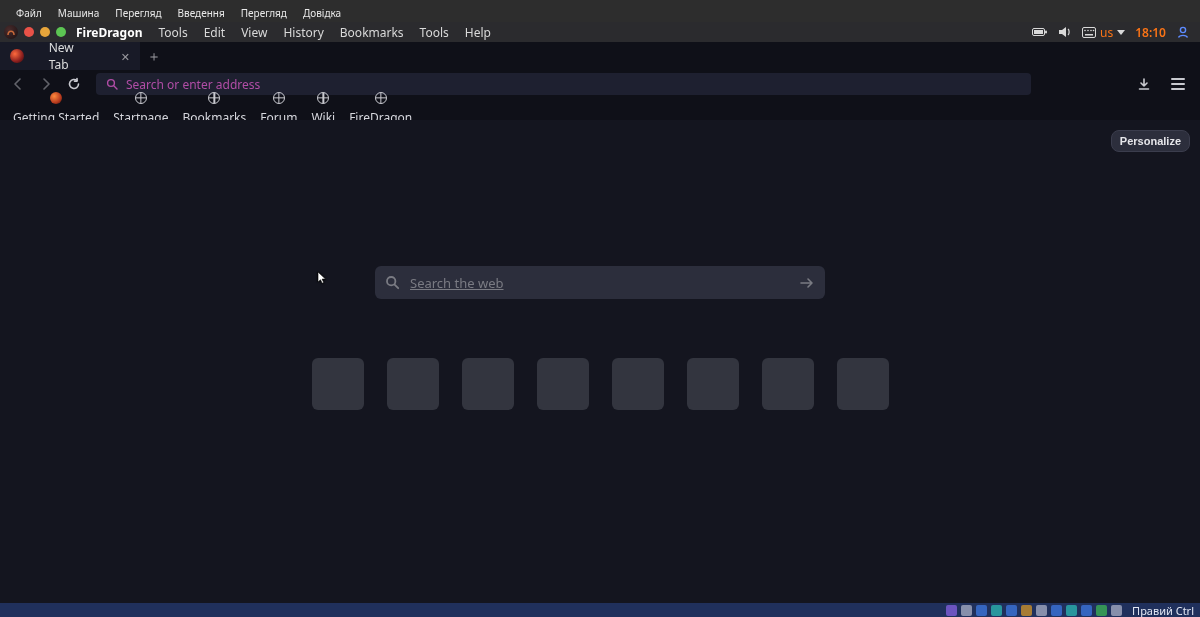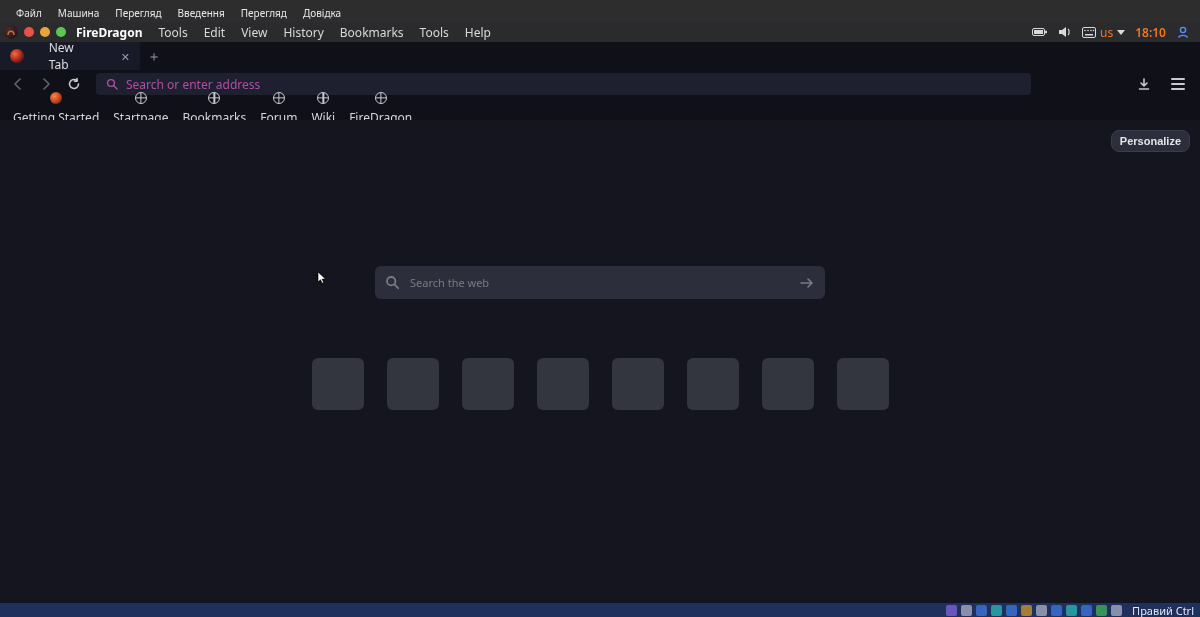--- a/index.html
+++ b/index.html
@@ -53,21 +53,21 @@
   .bm .globe::before{content:"";position:absolute;left:0;right:0;top:50%;height:1.3px;background:#c9cad0;transform:translateY(-50%);}
   .bm .globe::after{content:"";position:absolute;top:0;bottom:0;left:50%;width:1.3px;background:#c9cad0;transform:translateX(-50%);}
   .bm.gs .flame{ width:12px;height:12px;border-radius:50%; background: radial-gradient(circle at 35% 35%, #ff8a3d, #b63a1e 60%, #3a0f0a);}
 
   
   .content { position: relative; height: calc(617px - 22px - 20px - 28px - 28px - 22px - 14px); background:#14151f; }
   .personalize { position:absolute; top:10px; right:10px; background:#2c2e3c; color:#e6e6ea; border:1px solid #3b3d4d; border-radius:8px; font-size:11px; padding:4px 8px; font-weight:600;}
   .center { position:absolute; left:50%; transform:translateX(-50%); top:146px; width:576px; display:flex; flex-direction:column; align-items:center;}
   .searchbox { width:450px; height:33px; background:#2c2e3c; border-radius:6px; display:flex; align-items:center; padding:0 10px;}
   .searchbox .sic { color:#7a7b83; margin-right:10px; display:flex;}
-  .searchbox .ph { color:#7a7b83; font-size:11px; }
+  .searchbox .ph { color:#7a7b83; font-size:13px;text-decoration:underline; }
   .searchbox .go { margin-left:auto; color:#7a7b83; display:flex;}
   .tiles { margin-top:59px; display:flex; gap:23px;}
   .tile { width:52px; height:52px; background:#33353f; border-radius:6px;}
   .cursor { position:absolute; left:317px; top:151px; }
   .cursor svg { filter: drop-shadow(0 0 1px #000);}
 
   
   .statusbar { position:absolute; bottom:0; left:0; right:0; height:14px; background:#20305c; display:flex; align-items:center; justify-content:flex-end; padding:0 6px; font-size:11px; color:#e2e6f3; gap:4px;}
   .statusbar .tray { display:flex; gap:4px; align-items:center; margin-right:6px;}
   .tray-ic { width:11px; height:11px; background:#4a6fb0; border-radius:2px; opacity:0.85;}

